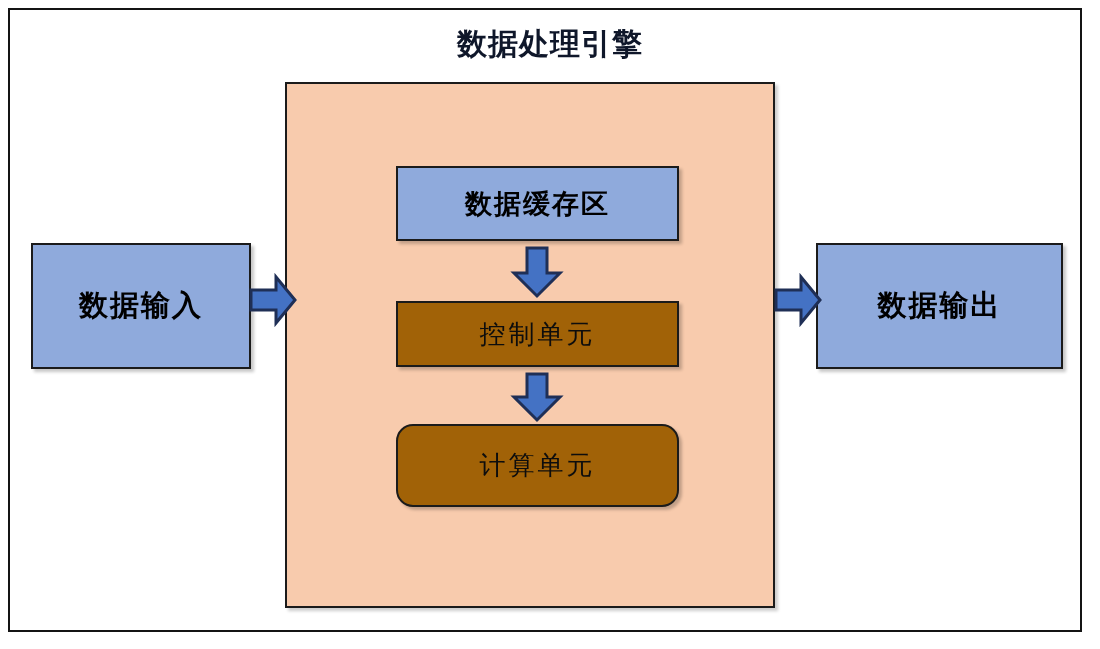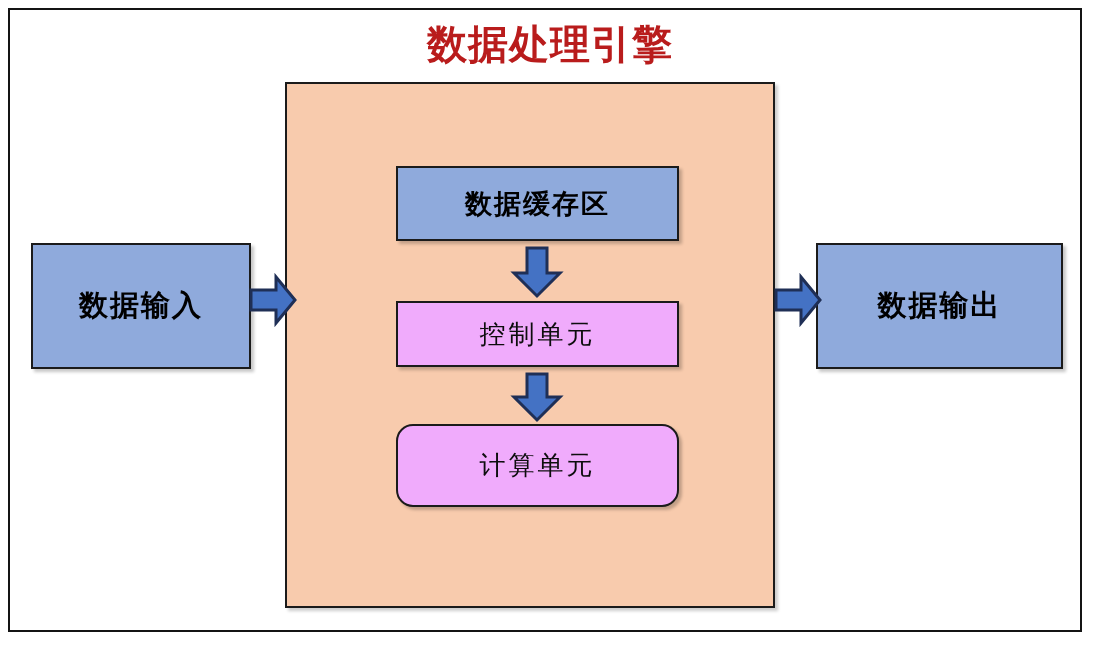--- a/index.html
+++ b/index.html
@@ -33,23 +33,23 @@
     box-sizing: border-box;
   }
 
   
   .diagram-title {
     position: absolute;
     left: 0;
     top: 24px;
     width: 1100px;
     text-align: center;
-    font-size: 40px;
+    font-size: 30px;
     font-weight: bold;
-    color: #b91c1c;
+    color: #0f172a;
     letter-spacing: 1px;
     line-height: 40px;
     white-space: nowrap;
   }
 
   
   .engine-container {
     position: absolute;
     left: 285px;
     top: 82px;
@@ -78,21 +78,21 @@
     white-space: nowrap;
   }
 
   .box-blue {
     background: #8FAADC;
   }
   .box-blue .box-label {
     color: #000000;
   }
   .box-green {
-    background: #f0abfc;
+    background: #a16207;
   }
   .box-green .box-label {
     color: #0d0d0d;
     font-weight: normal;
   }
 
   
   .io-box {
     top: 243px;
     height: 126px;

